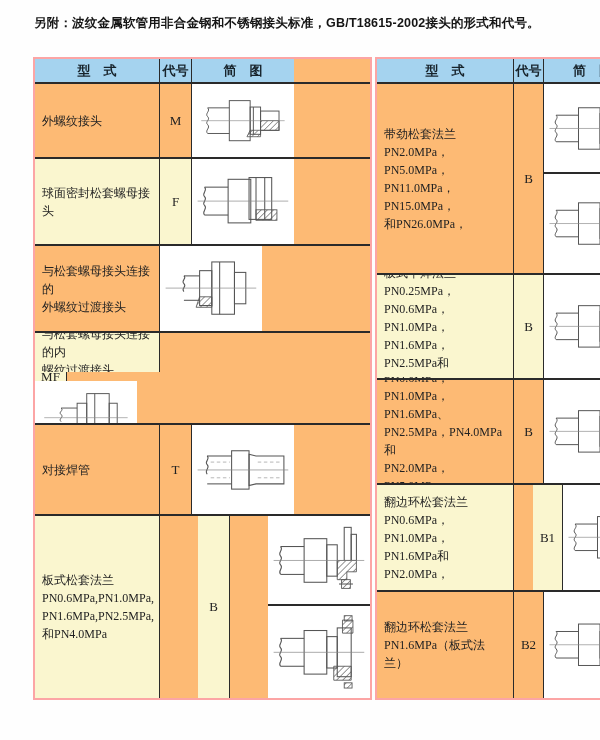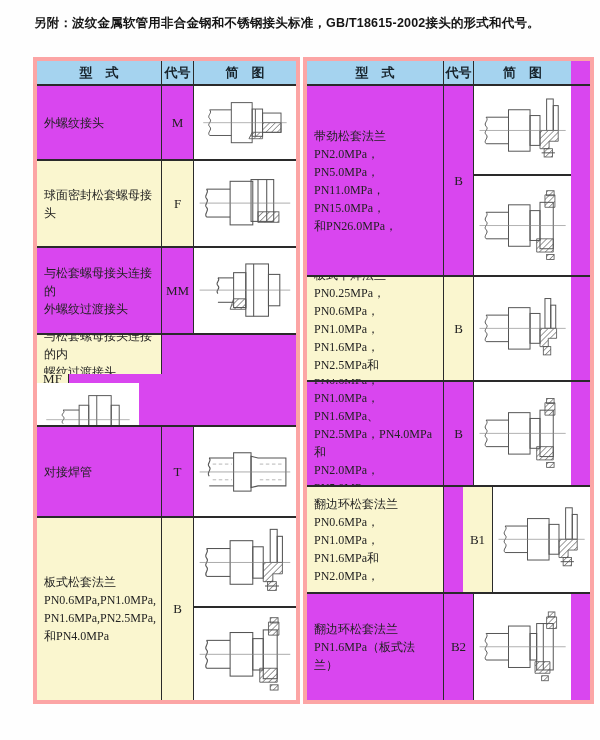--- a/index.html
+++ b/index.html
@@ -6,21 +6,21 @@
   body{
     width:600px;height:740px;background:#ffffff;
     font-family:"Liberation Sans","DejaVu Sans",sans-serif;
   }
   .page{position:relative;width:600px;height:740px;background:#fefefe;overflow:hidden;}
   .title{
     position:absolute;left:34px;top:15px;width:540px;
     font-size:12.5px;font-weight:bold;color:#151515;letter-spacing:0.2px;
   }
   .tables{position:absolute;left:33px;top:57px;display:flex;gap:3px;}
-  .tbl{border:4px solid #fca5a5;background:#d946ef;}
+  .tbl{border:2px solid #fca5a5;background:#fdba74;}
   .trow{display:flex;box-sizing:border-box;border-bottom:2px solid #2a2a2a;}
   .trow:last-child{border-bottom:none;}
   .cell{box-sizing:border-box;border-right:1.5px solid #2a2a2a;overflow:hidden;}
   .cell:last-child{border-right:none;}
   .hdr .cell{
     background:#a5d3ef;display:flex;align-items:center;justify-content:center;
     font-size:13px;font-weight:bold;color:#17232b;
   }
   .type{
     display:flex;align-items:center;padding:4px 7px;
@@ -107,21 +107,20 @@
                 <line class="cl" x1="3" y1="42" x2="107" y2="42"></line>
               </svg>
             </div>
           </div>
         </div>
         <div class="trow" style="height: 87px;">
           <div class="cell type" style="width: 125px; align-items: center;">
             <div class="txt">与松套螺母接头连接的
 外螺纹过渡接头</div>
           </div>
-          <div class="cell code" style="width: 32px;">MM</div>
           <div class="cell diag" style="width: 102px;">
             <div class="subdiag">
               <svg viewBox="0 0 110 84" preserveAspectRatio="xMidYMid meet">
                 <path class="s" d="M24,28 c4,3 -4,5 0,9 c4,4 -4,5 0,9"></path>
                 <line class="s" x1="24" y1="28" x2="42" y2="28"></line>
                 <line class="s" x1="24" y1="56" x2="42" y2="56"></line>
                 <rect class="s" x="42" y="22" width="14" height="40"></rect>
                 <rect class="s" x="56" y="12" width="26" height="60"></rect>
                 <line class="s" x1="65" y1="12" x2="65" y2="72"></line>
                 <rect class="s" x="82" y="24" width="13" height="36"></rect>
@@ -168,21 +167,21 @@
                 <path class="s" d="M62,24 l8,2 h32 v32 h-32 l-8,2 z"></path>
                 <line class="d" x1="18" y1="33" x2="40" y2="33"></line>
                 <line class="d" x1="18" y1="51" x2="40" y2="51"></line>
                 <line class="d" x1="72" y1="33" x2="100" y2="33"></line>
                 <line class="d" x1="72" y1="51" x2="100" y2="51"></line>
                 <line class="cl" x1="3" y1="42" x2="107" y2="42"></line>
               </svg>
             </div>
           </div>
         </div>
-        <div class="trow" style="height: 182px;">
+        <div class="trow" style="height: 182px; gap: 38px;">
           <div class="cell type hl" style="width: 125px;">
             <div class="txt">板式松套法兰
 PN0.6MPa,PN1.0MPa,
 PN1.6MPa,PN2.5MPa,
 和PN4.0MPa</div>
           </div>
           <div class="cell code hl" style="width: 32px;">B</div>
           <div class="cell diag" style="width: 102px;">
             <div class="subdiag split" style="flex: 0 0 auto; height: 90px;">
               <svg viewBox="0 0 110 84" preserveAspectRatio="xMidYMid meet">

